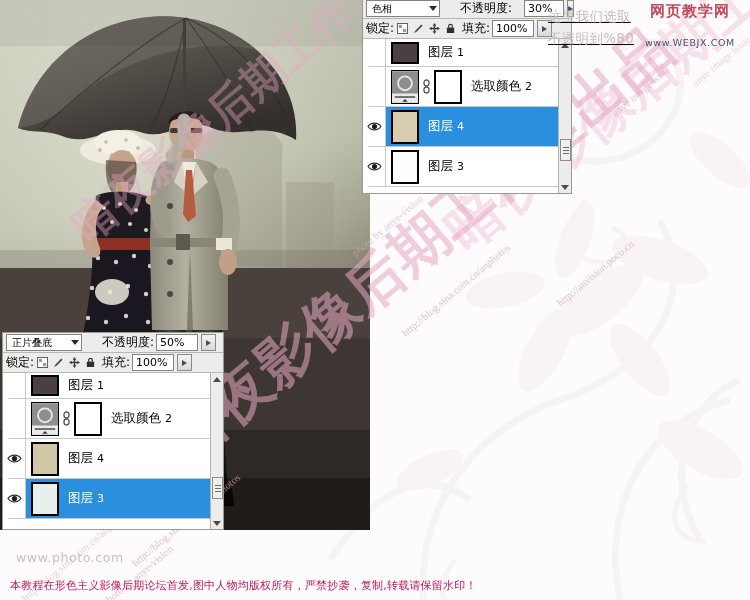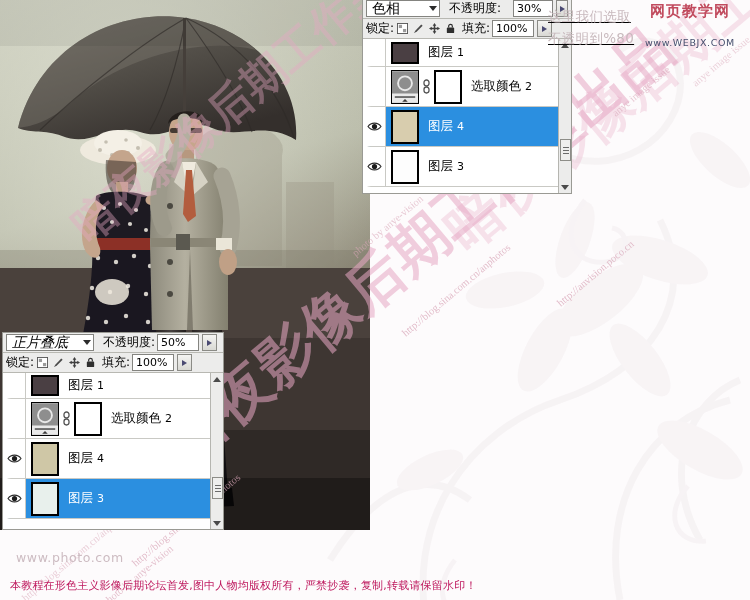--- a/index.html
+++ b/index.html
@@ -22,21 +22,21 @@
 
   
   .ps-panel{position:absolute;background:#e9e9e4;border:1px solid #9a9a94;
             box-sizing:border-box;font-size:11px;color:#000;}
   .ps-row{display:flex;align-items:center;height:20px;padding:0 3px;
           border-bottom:1px solid #b8b8b2;background:#ececeb;box-sizing:border-box;}
   .ps-label{white-space:nowrap;font-size:12px;}
   .ps-blendselect{
     flex:0 0 auto;display:flex;align-items:center;justify-content:space-between;
     height:17px;background:#fff;border:1px solid #848480;box-sizing:border-box;
-    padding:0 2px 0 5px;font-size:14px;margin-right:9px;
+    padding:0 2px 0 5px;font-size:10px;margin-right:20px;
   }
   .caret-dn{width:0;height:0;border-left:4px solid transparent;border-right:4px solid transparent;
             border-top:5px solid #2b2b2b;margin-left:8px;}
   .ps-numfield{
     display:flex;align-items:center;height:17px;min-width:40px;background:#fff;
     border:1px solid #848480;box-sizing:border-box;padding:0 3px;font-size:11px;
     justify-content:flex-start;
   }
   .ps-spin{
     width:15px;height:17px;background:linear-gradient(#f4f4f2,#d9d9d4);
@@ -428,21 +428,21 @@
         <span></span>
       </div>
     <div class="sb-arrow" style="position:absolute;bottom:0;left:0;right:0;">
         <span class="tri-dn"></span>
       </div>
   </div>
 </div>
 
 <div class="ps-panel" id="panel-bottom">
   <div class="ps-row">
-    <div class="ps-blendselect" style="width:88px;font-style:italic;">
+    <div class="ps-blendselect" style="width:76px;">
       <span>正片叠底</span>
       <span class="caret-dn"></span>
     </div>
     <span class="ps-label">不透明度:</span>
     <div class="ps-numfield" style="width:42px;margin-left:2px;">
       <span>50%</span>
     </div>
     <div class="ps-spin">
         <span class="caret-rt"></span>
       </div>

